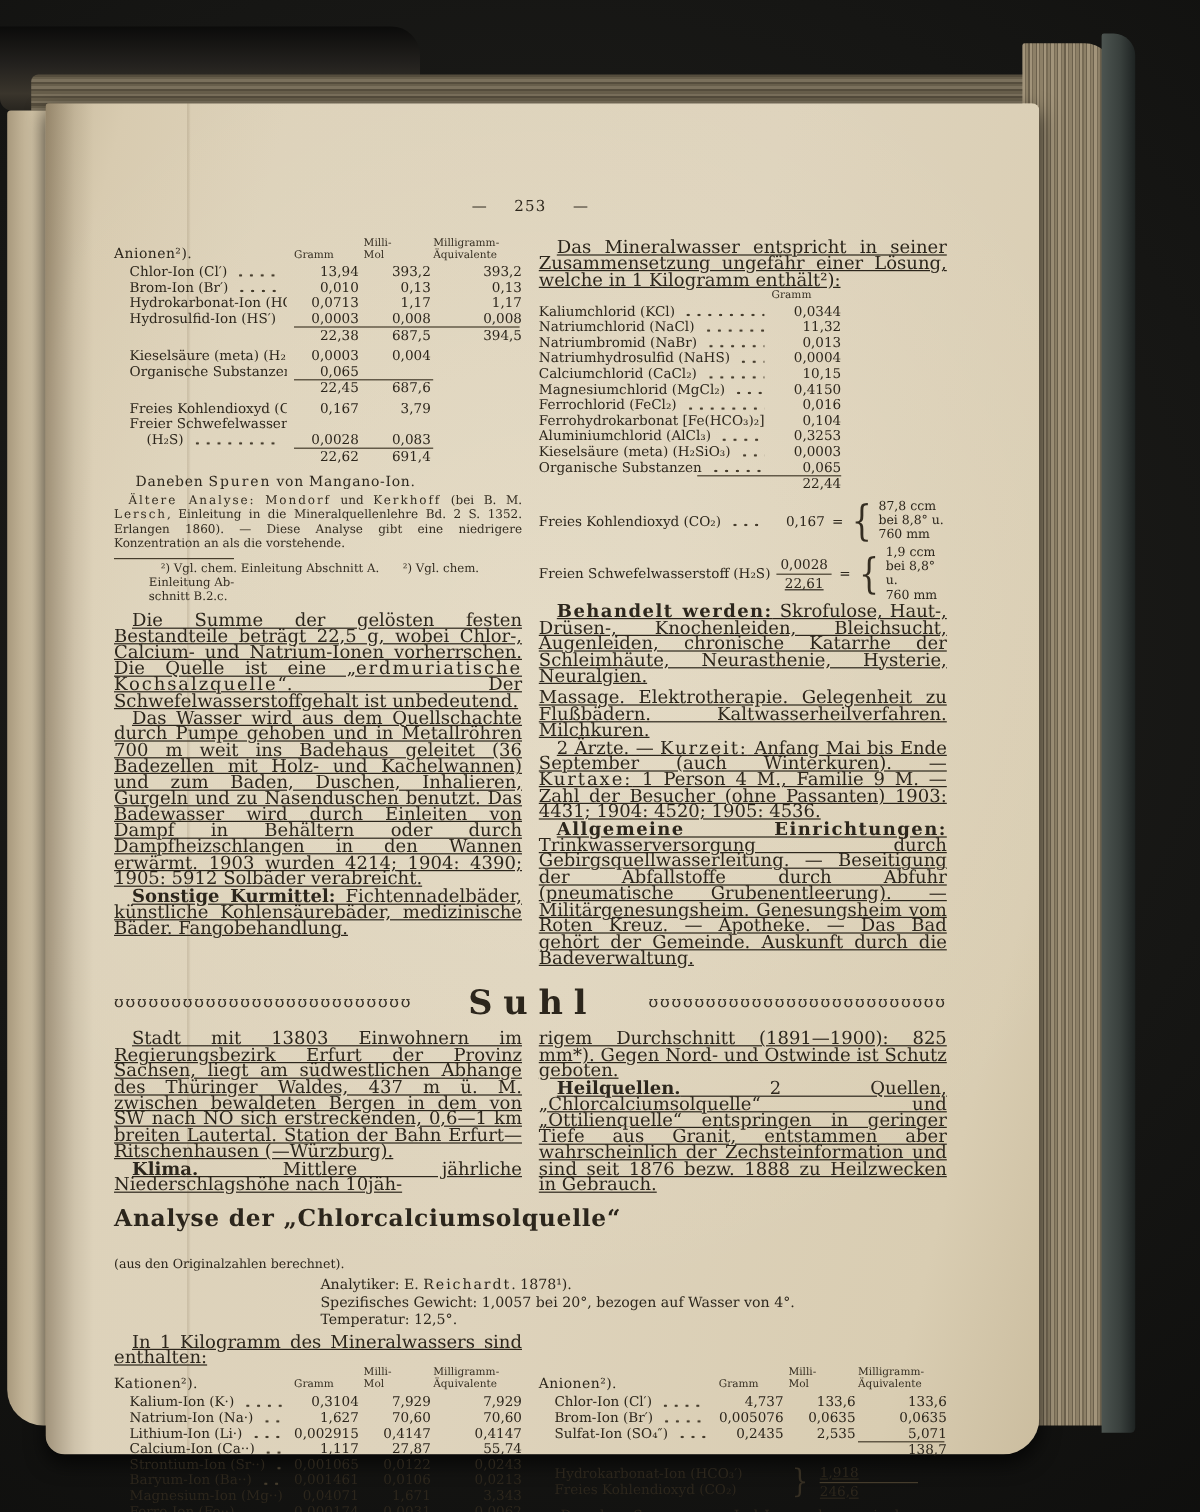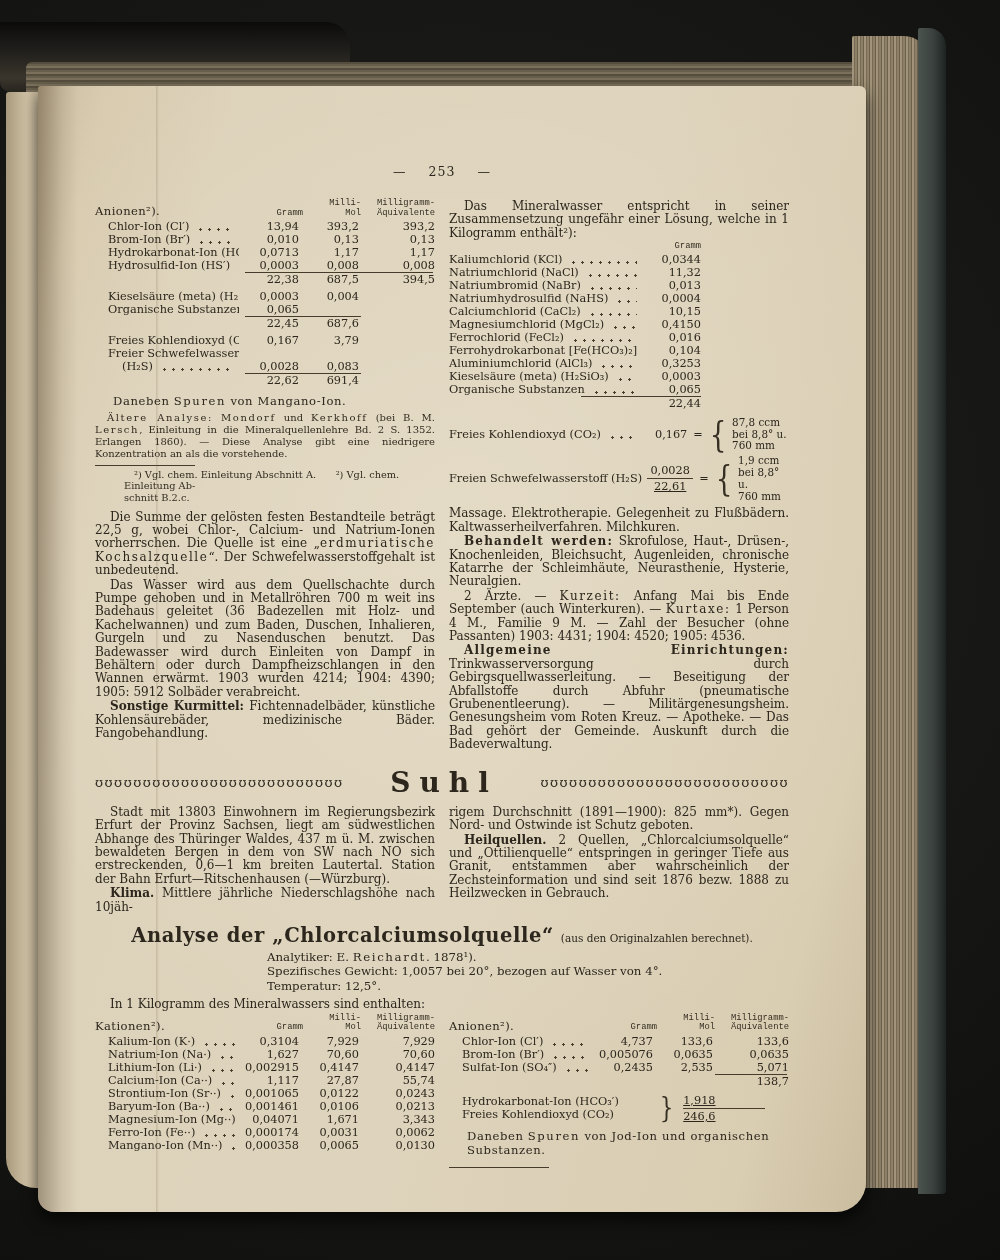--- a/index.html
+++ b/index.html
@@ -36,31 +36,31 @@
   .sheet::before{content:"";position:absolute;left:0;top:0;bottom:0;width:40px;
     background:linear-gradient(90deg,rgba(70,52,28,0.40),rgba(70,52,28,0.10) 60%,rgba(0,0,0,0));
     border-radius:3px 0 0 16px;}
   .sheet::after{content:"";position:absolute;left:118px;top:0;bottom:0;width:3px;
     background:linear-gradient(90deg,rgba(90,70,40,0.18),rgba(0,0,0,0));}
   
   .content{position:absolute;left:57px;top:78px;width:694px;}
   .pageno{text-align:center;font-size:12.5px;letter-spacing:1px;word-spacing:17px;margin-bottom:20px;}
   .cols{display:flex;gap:14px;}
   .col{width:340px;}
-  .para{font-size:12px;line-height:13.4px;text-align:justify;text-indent:15px;margin-top:1px;}
+  .para{font-size:15px;line-height:13.4px;text-align:justify;text-indent:15px;margin-top:1px;text-decoration:underline;}
   .para.noindent{text-indent:0;}
   .smallpara{font-size:10px;line-height:11.9px;text-align:justify;text-indent:12px;margin-top:4px;color:#322b20;}
   .sp{letter-spacing:1.6px;}
   .b{font-weight:bold;}
   .bsp{font-weight:bold;letter-spacing:1.2px;}
   
   .t4,.t2{font-size:11.3px;line-height:13px;}
   .thead{display:flex;align-items:flex-end;margin-bottom:2px;}
   .t4title{flex:1;font-size:11.6px;letter-spacing:0.4px;}
-  .hc{font-size:8.8px;line-height:9.6px;text-align:right;color:#352e22;font-family:Liberation Mono, monospace;}
+  .hc{font-size:8.8px;line-height:9.6px;text-align:left;color:#352e22;}
   .hc.g{width:58px}.hc.mm{width:58px}.hc.me{width:74px}
   .trow{display:flex;position:relative;align-items:baseline;}
   .tlabel{flex:1;display:flex;align-items:baseline;padding-left:13px;overflow:hidden;}
   .lbl{white-space:nowrap;}
   .leader{flex:1;min-width:4px;height:5px;align-self:flex-end;margin:0 4px 2px 6px;}
   .dots .leader,.leader.dotson{background-image:radial-gradient(circle,#463d2d 1px,rgba(0,0,0,0) 1.3px);
     background-size:9px 5px;background-repeat:repeat-x;background-position:1px 1px;}
   .tc{text-align:right;padding-left:2px;}
   .tc.g{width:58px}.tc.mm{width:58px}.tc.me{width:74px}
   .indent2 .tlabel{padding-left:27px;}
@@ -101,23 +101,23 @@
   .fnrule{width:100px;border-top:1px solid #453c2c;margin-bottom:3px;}
   .fnlines div{text-indent:0;margin-left:29px;}
   .fnlines div:first-child{text-indent:10px;}
   
   .suhlhead{display:flex;align-items:center;margin-top:14px;}
   .orn{flex:1;font-size:13px;letter-spacing:1.5px;white-space:nowrap;overflow:hidden;color:#2f2920;}
   .orn.right{text-align:right;}
   .suhltitle{font-size:28px;font-weight:bold;letter-spacing:9px;margin:0 12px 0 16px;}
   .row2{margin-top:6px;}
   
-  .analysehead{display:flex;justify-content:center;align-items:baseline;gap:7px;margin-top:10px;}
+  .analysehead{display:flex;justify-content:center;align-items:baseline;gap:7px;margin-top:10px;flex-direction:column;}
   .ah1{font-size:19.5px;font-weight:bold;letter-spacing:0.6px;}
-  .ah2{font-size:10.5px;}
+  .ah2{font-size:10.5px;margin-top:14px;}
   .ansub{margin:3px 0 0 172px;font-size:11.8px;line-height:14.4px;}
   .in1kg{margin-top:5px;width:340px;}
   .row3{margin-top:2px;}
 </style>
 </head>
 <body>
 
 <div class="stage">
   <div class="cloth"></div>
   <div class="topedge"></div>
@@ -395,22 +395,22 @@
               </span>
             <span class="beq">=</span>
             <span class="bbrace">{</span>
             <div class="blines">
                 <div>1,9 ccm</div>
                 <div>bei 8,8° u.</div>
                 <div>760 mm</div>
               </div>
           </div>
 
+          <div class="para"><span class="bsp">Behandelt werden:</span><span> Skrofulose, Haut-, Drüsen-, Knochenleiden, Bleichsucht, Augenleiden, chronische Katarrhe der Schleimhäute, Neurasthenie, Hysterie, Neuralgien.</span></div>
           <div class="para noindent" style="margin-top:5px"><span>Massage. Elektrotherapie. Gelegenheit zu Flußbädern. Kaltwasserheilverfahren. Milchkuren.</span></div>
-          <div class="para"><span class="bsp">Behandelt werden:</span><span> Skrofulose, Haut-, Drüsen-, Knochenleiden, Bleichsucht, Augenleiden, chronische Katarrhe der Schleimhäute, Neurasthenie, Hysterie, Neuralgien.</span></div>
           <div class="para"><span>2 Ärzte. — </span><span class="sp">Kurzeit:</span><span> Anfang Mai bis Ende September (auch Winterkuren). — </span><span class="sp">Kurtaxe:</span><span> 1 Person 4 M., Familie 9 M. — Zahl der Besucher (ohne Passanten) 1903: 4431; 1904: 4520; 1905: 4536.</span></div>
           <div class="para"><span class="bsp">Allgemeine Einrichtungen:</span><span> Trinkwasserversorgung durch Gebirgsquellwasserleitung. — Beseitigung der Abfallstoffe durch Abfuhr (pneumatische Grubenentleerung). — Militärgenesungsheim. Genesungsheim vom Roten Kreuz. — Apotheke. — Das Bad gehört der Gemeinde. Auskunft durch die Badeverwaltung.</span></div>
         </div>
       </div>
 
       <div class="suhlhead">
         <span class="orn left">ʊʊʊʊʊʊʊʊʊʊʊʊʊʊʊʊʊʊʊʊʊʊʊʊʊʊ</span>
         <span class="suhltitle">Suhl</span>
         <span class="orn right">ʊʊʊʊʊʊʊʊʊʊʊʊʊʊʊʊʊʊʊʊʊʊʊʊʊʊ</span>
       </div>

